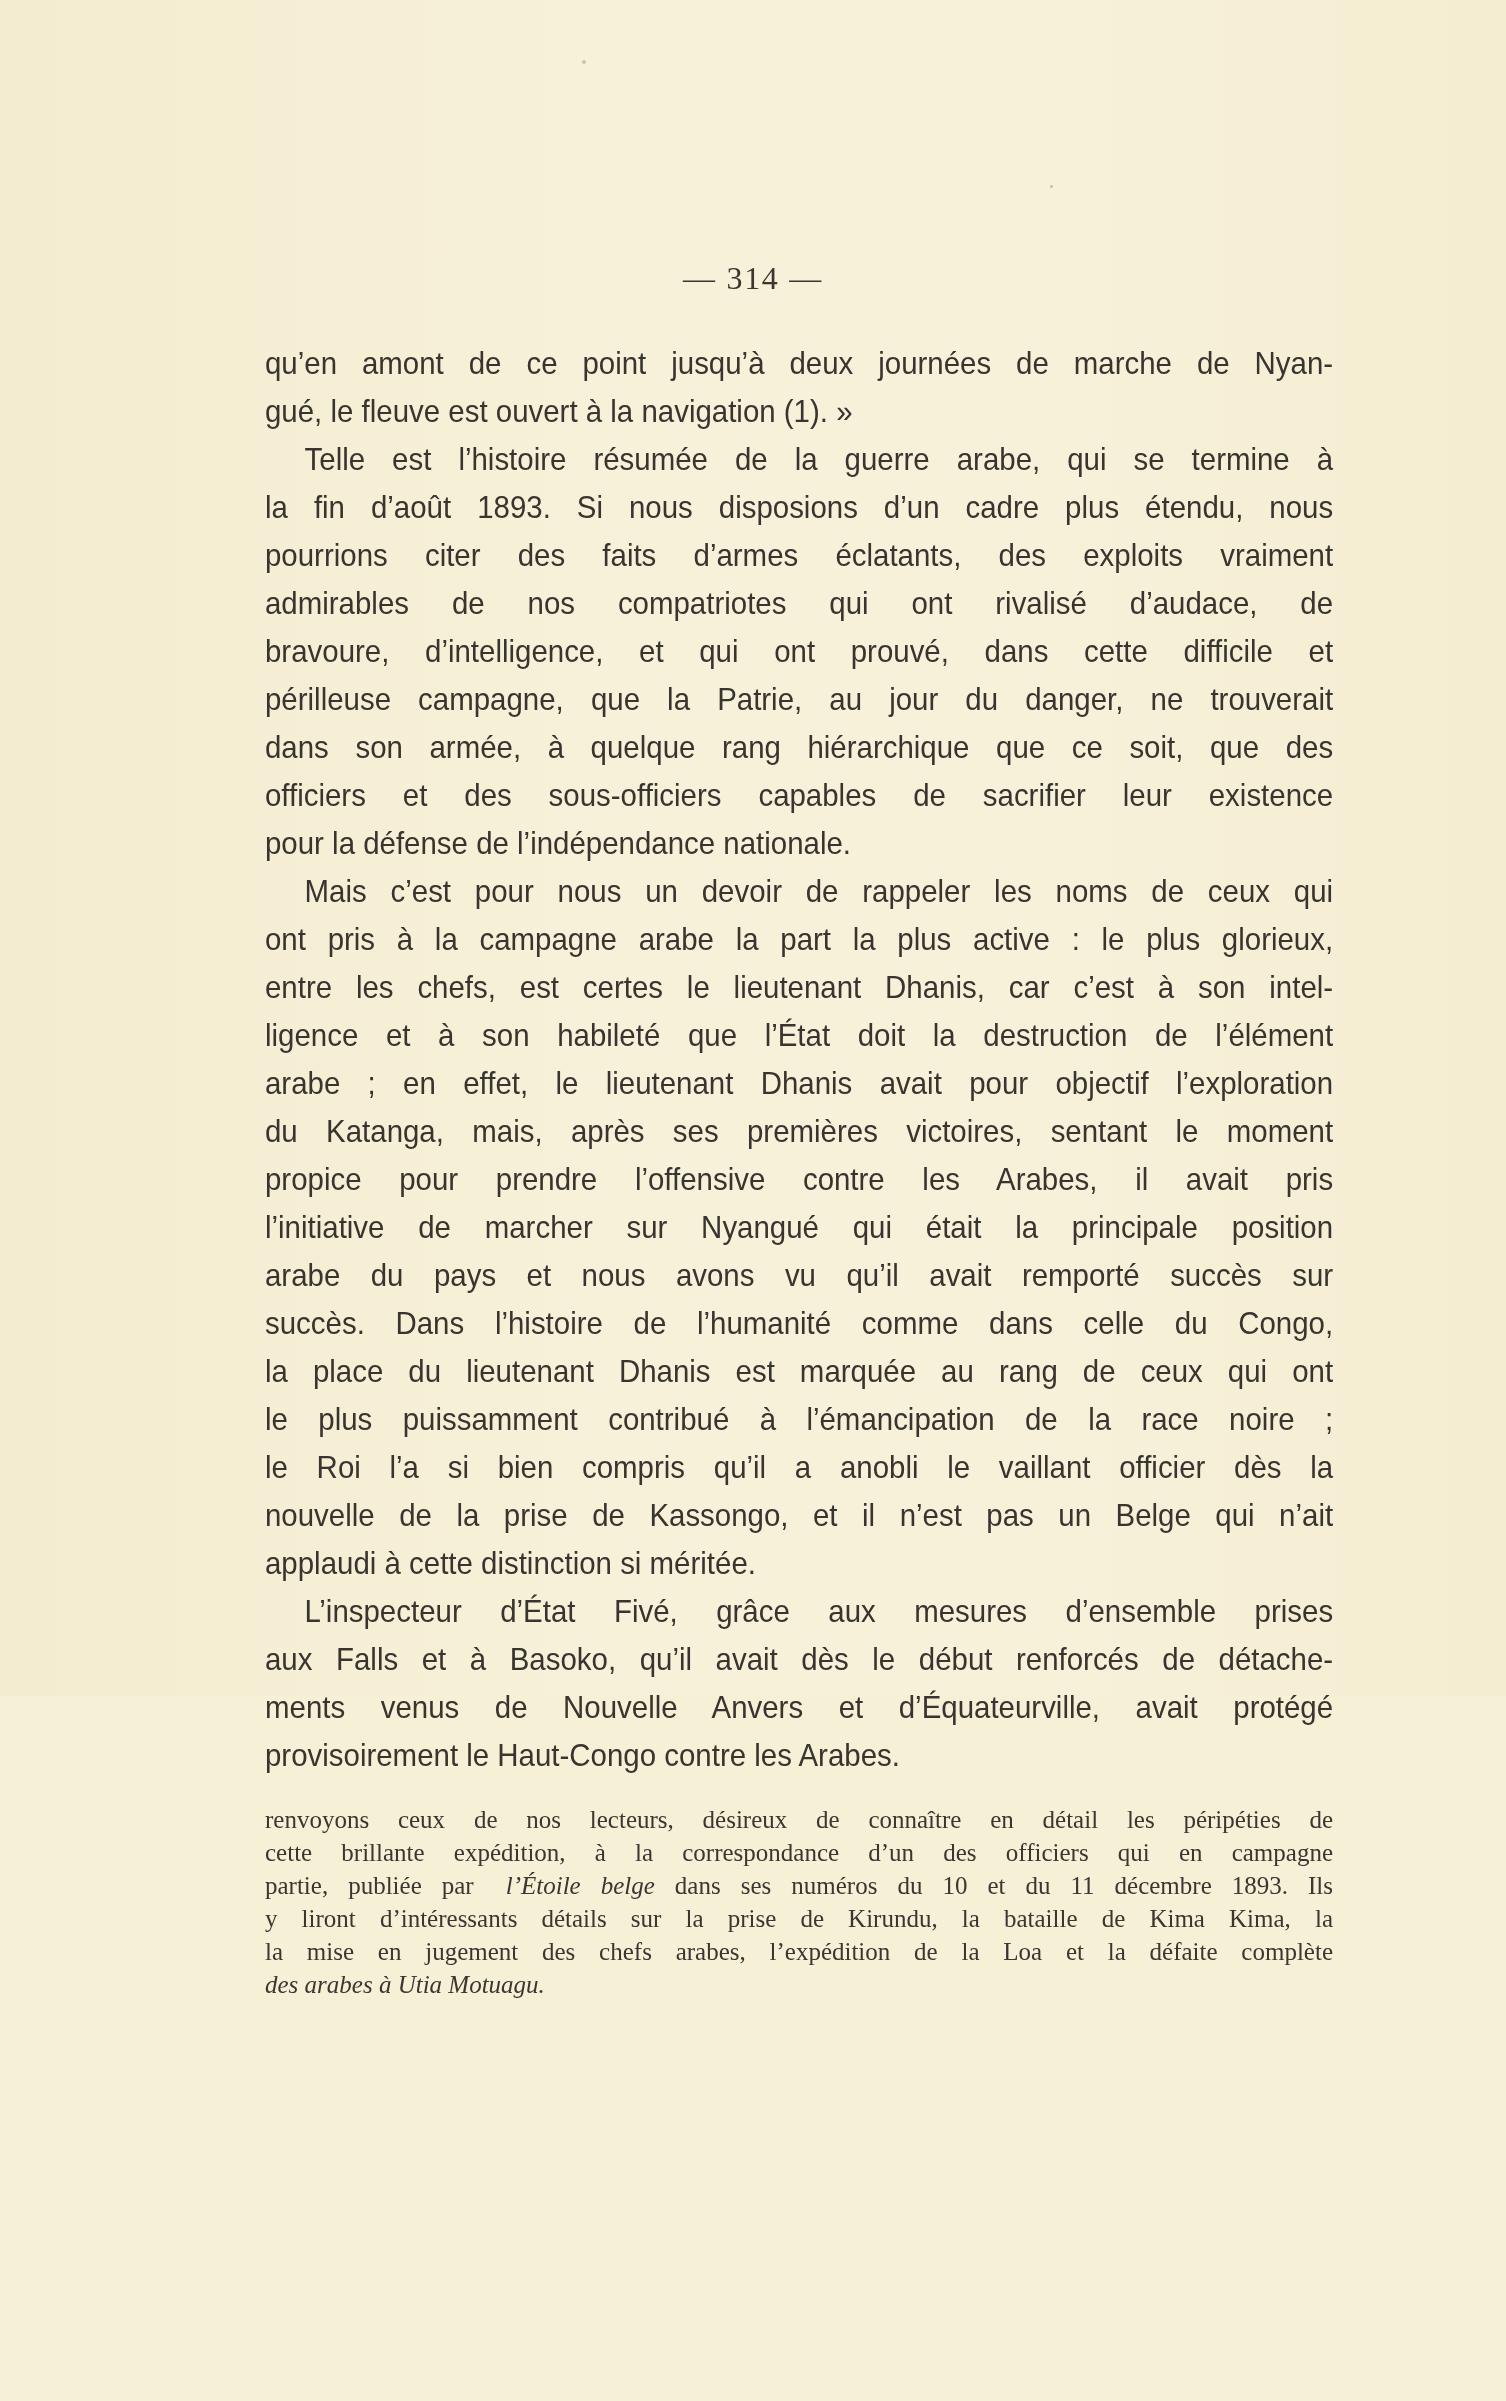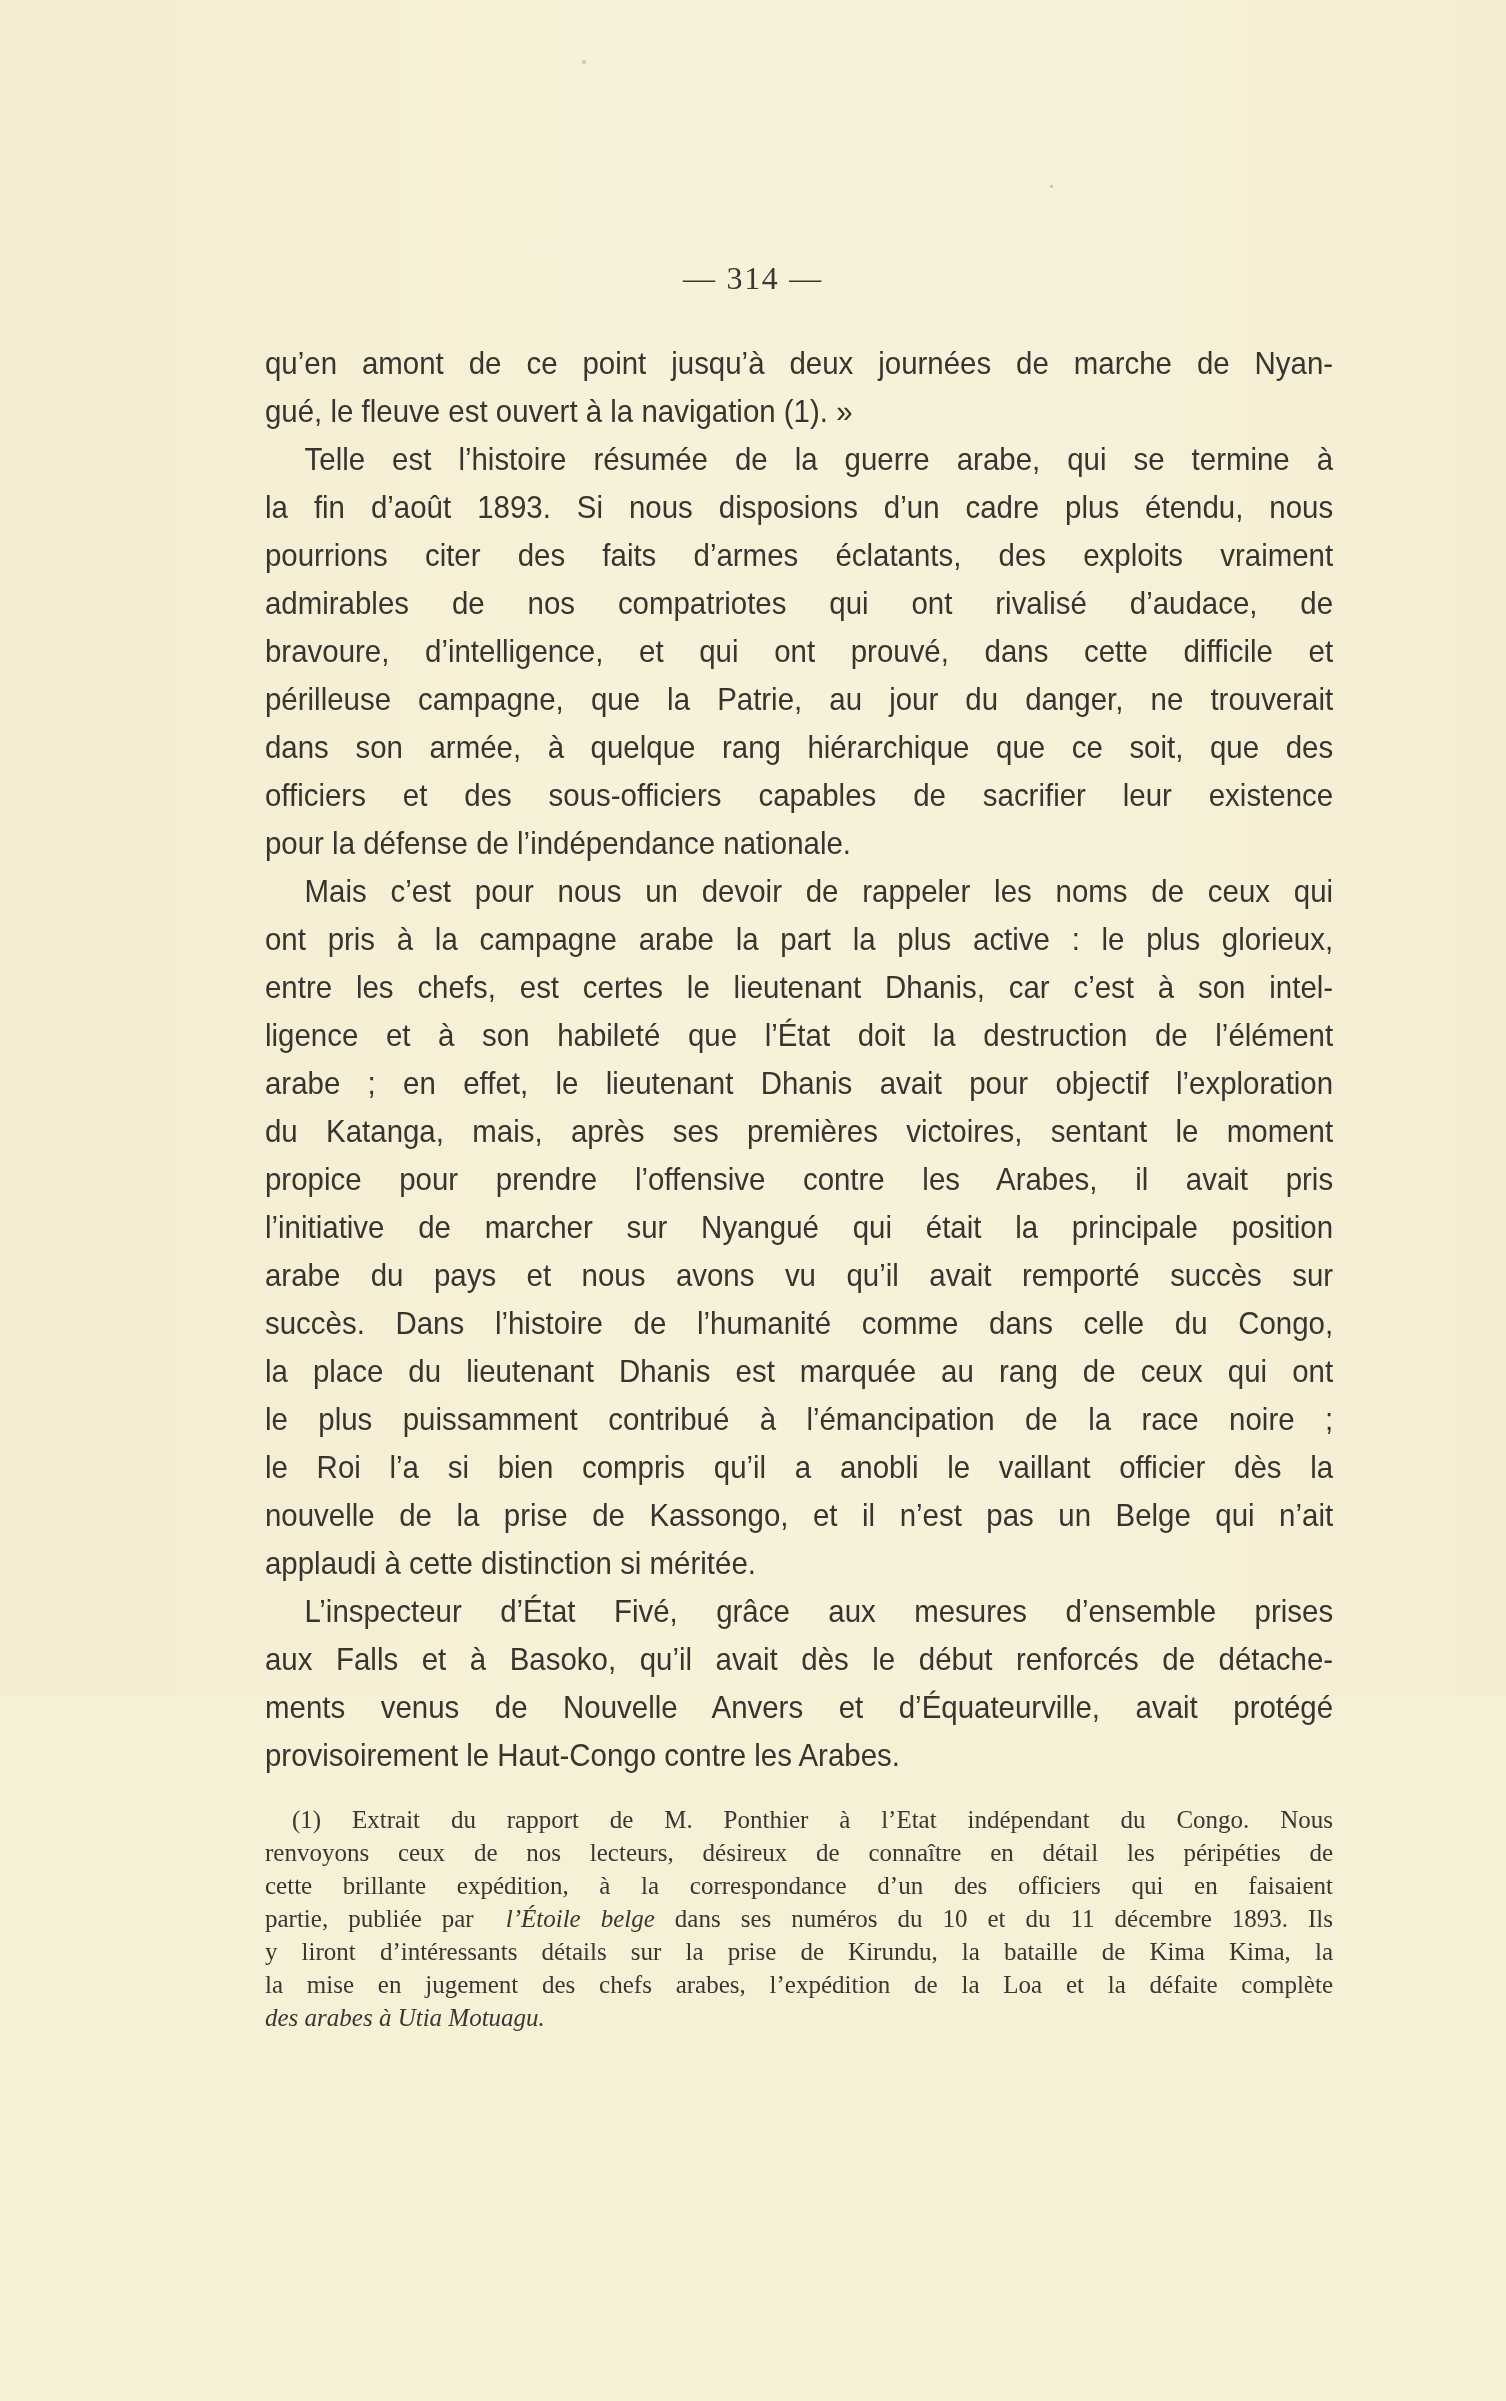--- a/index.html
+++ b/index.html
@@ -126,23 +126,22 @@
     </div>
     <div>
       <span class="line indent">L’inspecteur d’État Fivé, grâce aux mesures d’ensemble prises</span>
       <span class="line">aux Falls et à Basoko, qu’il avait dès le début renforcés de détache-</span>
       <span class="line">ments venus de Nouvelle Anvers et d’Équateurville, avait protégé</span>
       <span class="line last">provisoirement le Haut-Congo contre les Arabes.</span>
     </div>
   </div>
 
   <div class="footnotes">
-    <span class="fline indent"><span>(1) Extrait du rapport de M. Ponthier à l’Etat indépendant du Congo. Nous</span></span>
     <span class="fline"><span>renvoyons ceux de nos lecteurs, désireux de connaître en détail les péripéties de</span></span>
-    <span class="fline"><span>cette brillante expédition, à la correspondance d’un des officiers qui en faisaient</span></span>
+    <span class="fline"><span>cette brillante expédition, à la correspondance d’un des officiers qui en campagne</span></span>
     <span class="fline"><span>partie, publiée par </span><em>l’Étoile belge</em><span> dans ses numéros du 10 et du 11 décembre 1893. Ils</span></span>
     <span class="fline"><span>y liront d’intéressants détails sur la prise de Kirundu, la bataille de Kima Kima, la</span></span>
     <span class="fline"><span>la mise en jugement des chefs arabes, l’expédition de la Loa et la défaite complète</span></span>
     <span class="fline last"><span>des arabes à Utia Motuagu.</span></span>
   </div>
 
   <div class="speck" style="left:582px; top:60px;"></div>
   <div class="speck" style="left:1050px; top:185px; width:2.5px; height:2.5px;"></div>
 </div>
 

